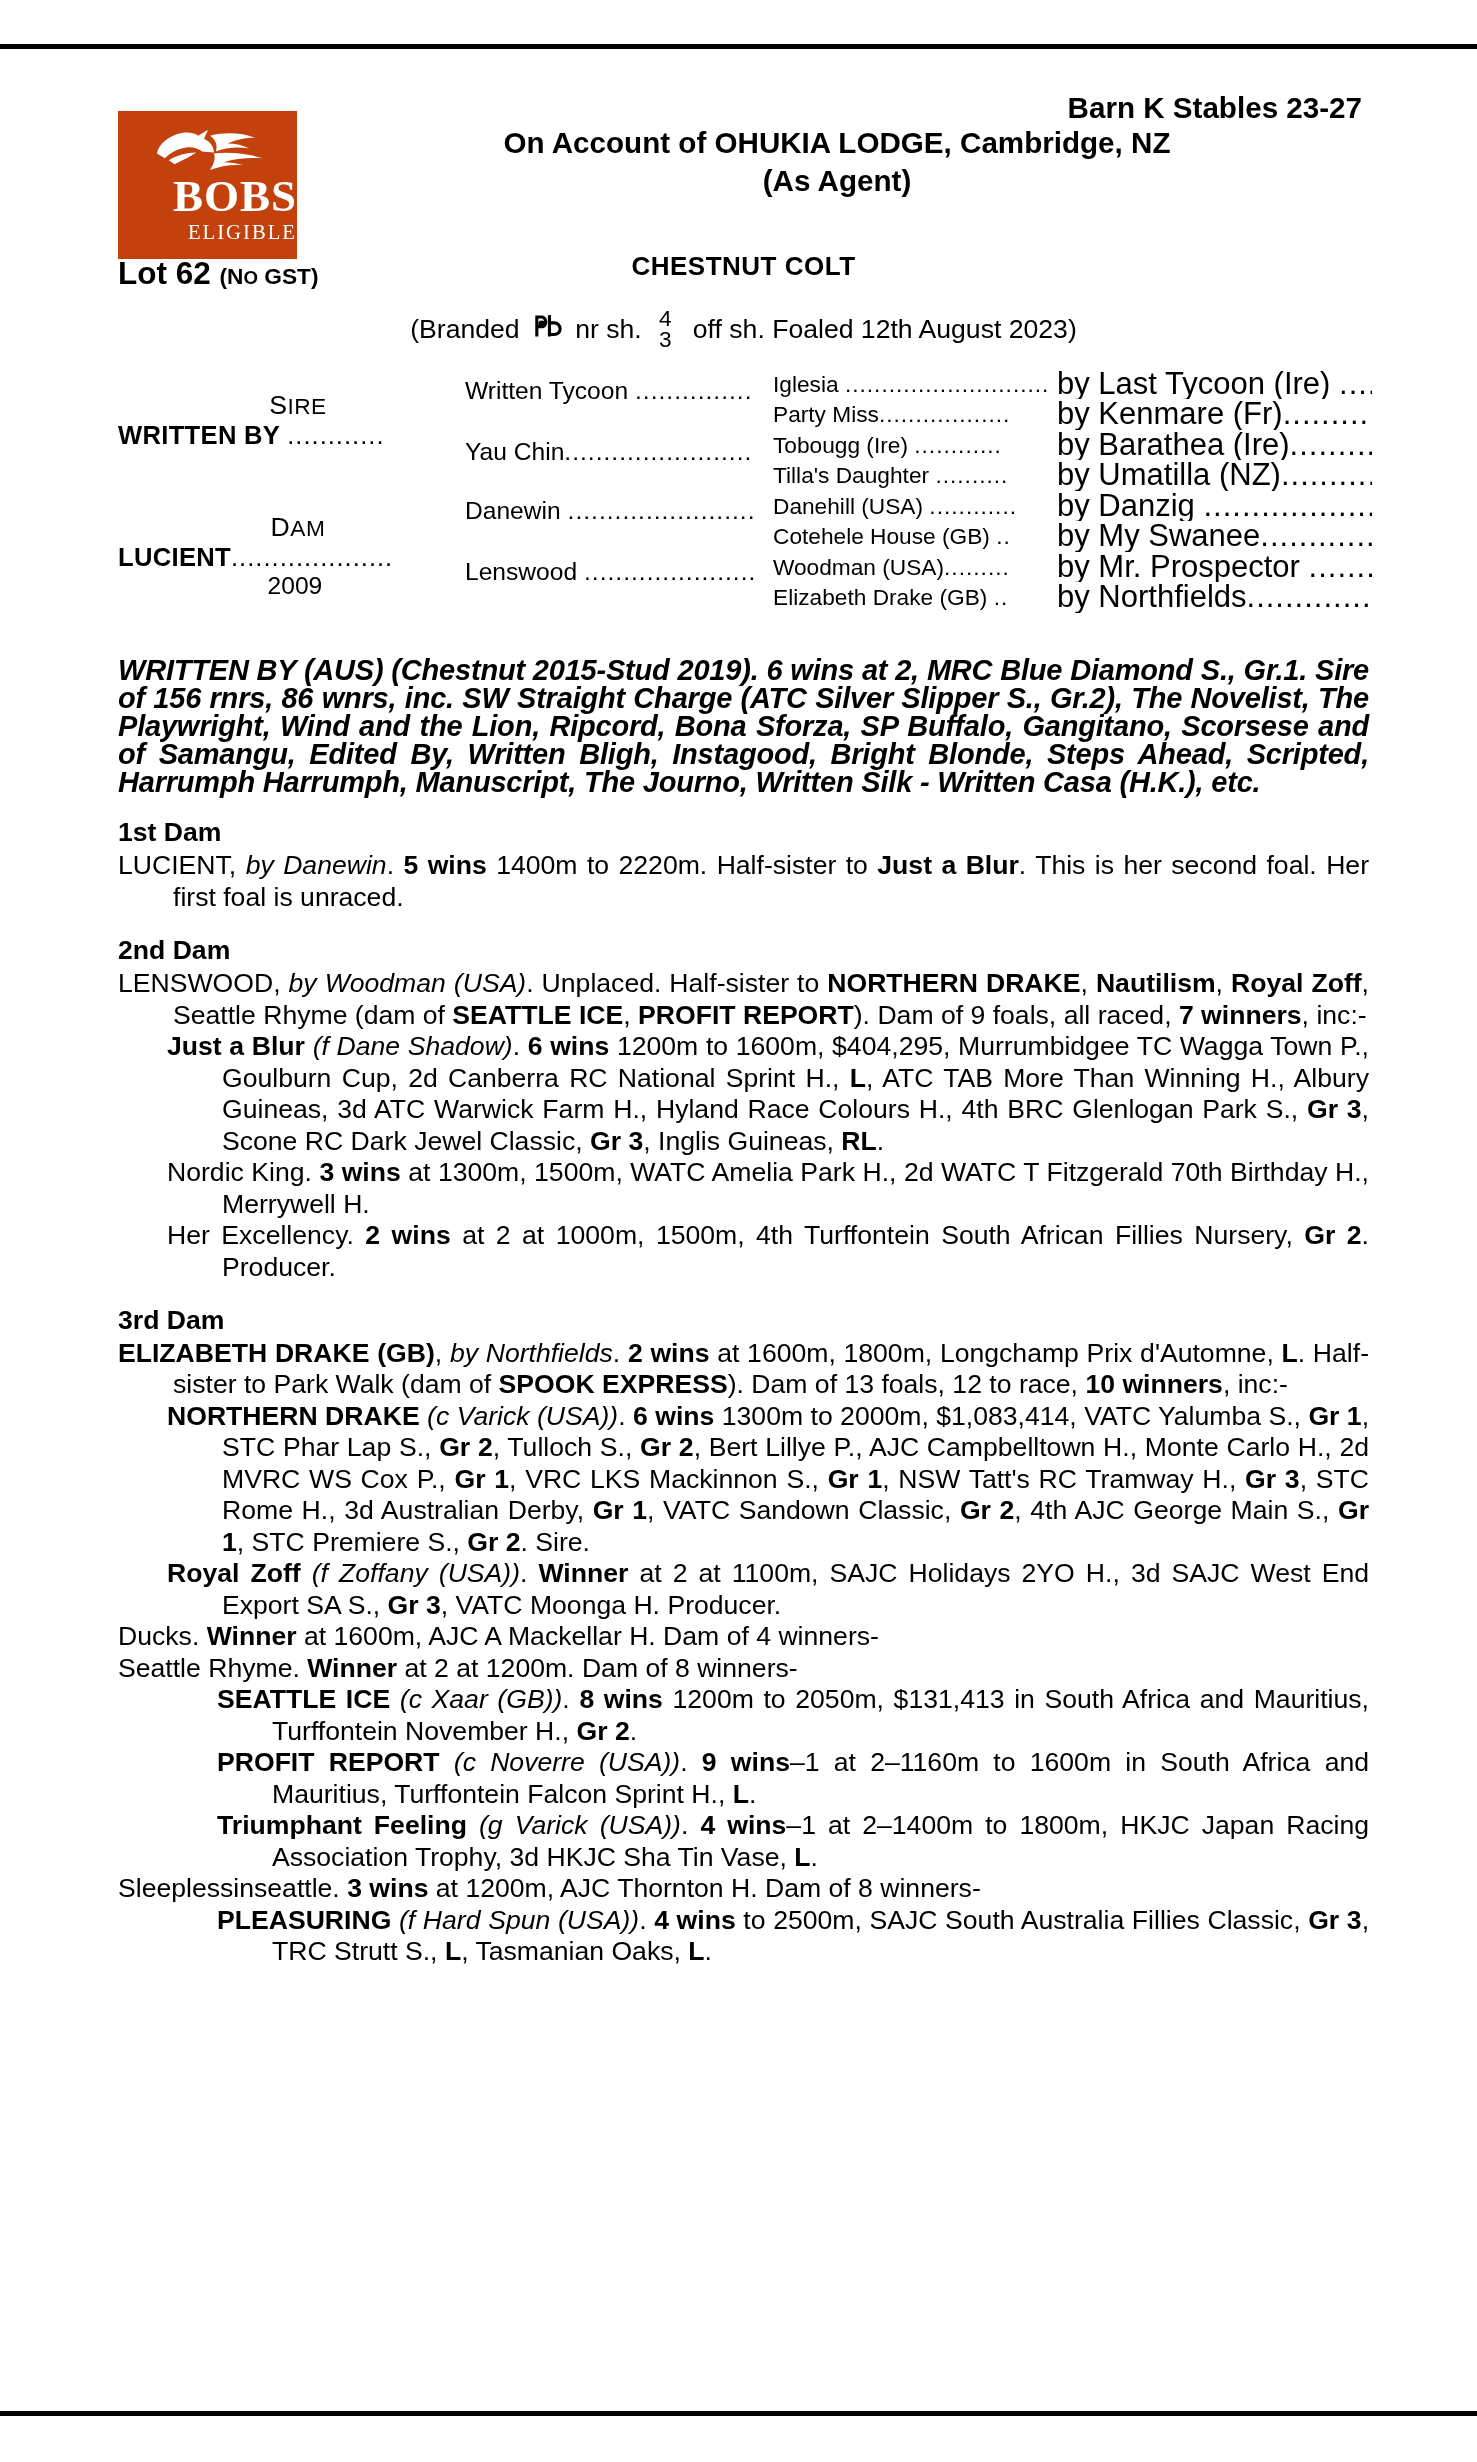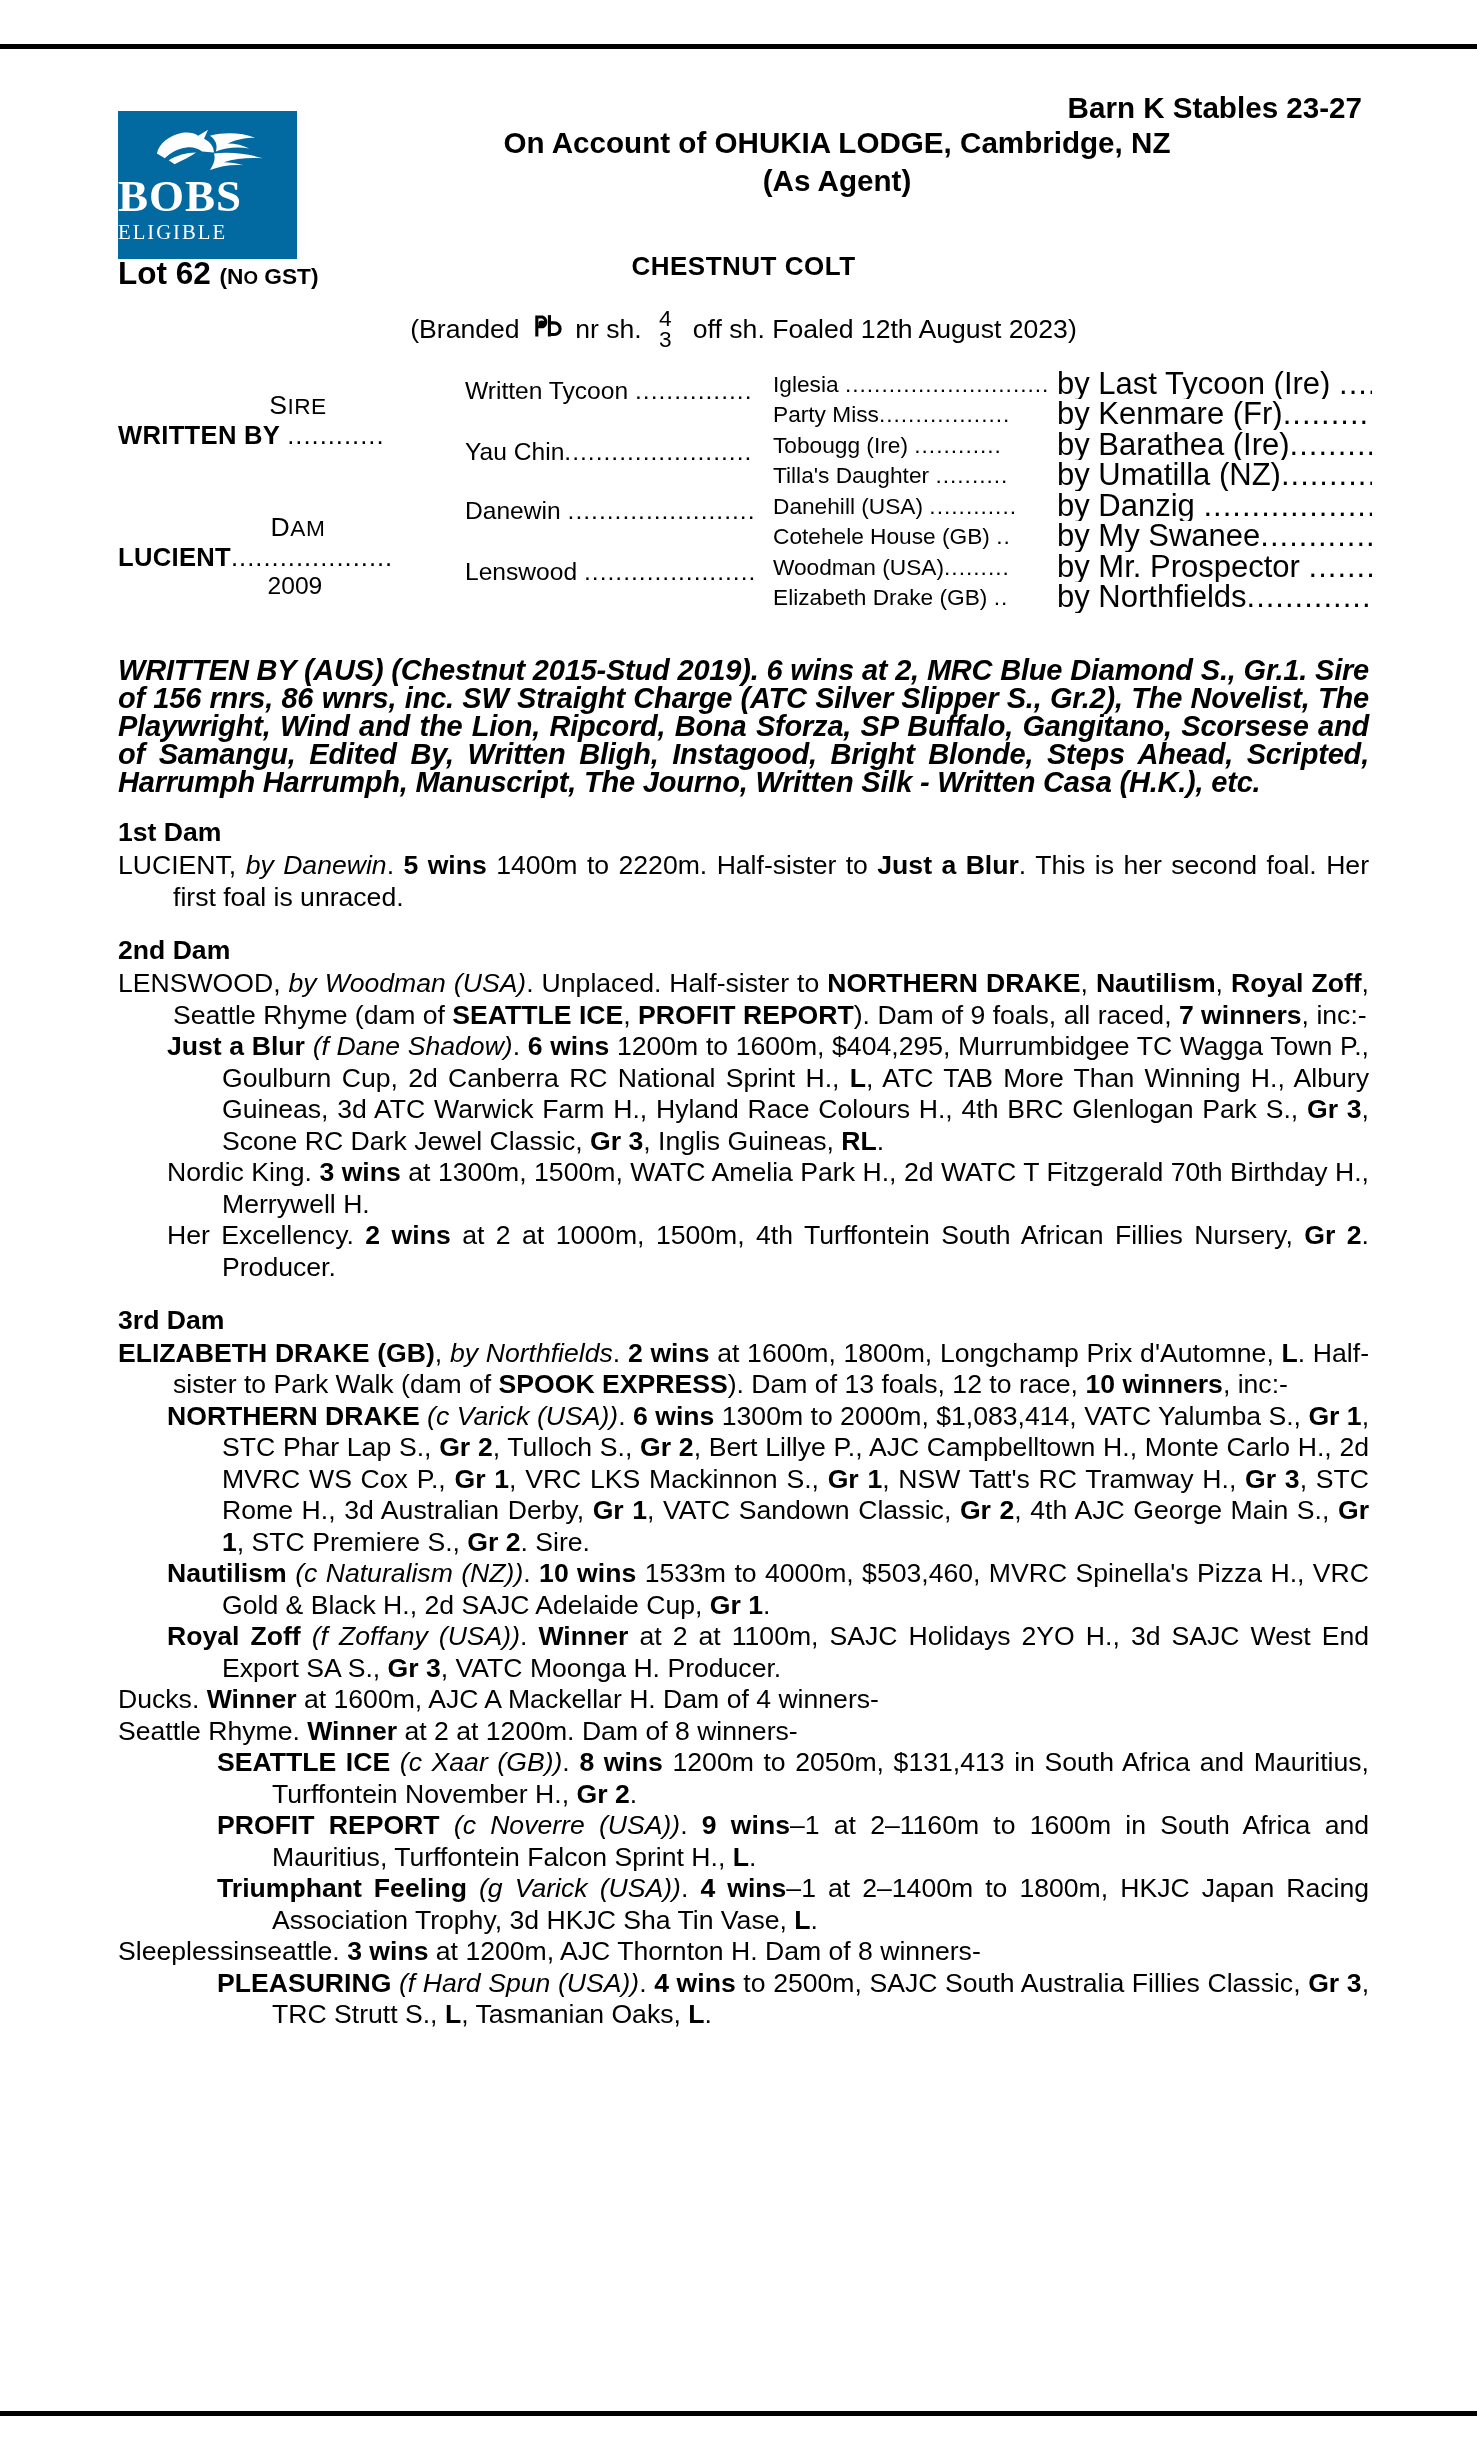--- a/index.html
+++ b/index.html
@@ -42,23 +42,23 @@
   .header-block {
     position: relative;
     height: 158px;
   }
   .bobs-logo {
     position: absolute;
     left: 0px;
     top: 21.7px;
     width: 179px;
     height: 148px;
-    background: #0369a1;
+    background: #c2410c;
     color: #fff;
-    text-align: left;
+    text-align: right;
     overflow: hidden;
   }
   .bobs-horse {
     margin-top: 11.8px;
     height: 53px;
   }
   .bobs-horse svg { display: block; margin: 0 auto; }
   .bobs-word {
     font-family: "Liberation Serif", serif;
     font-size: 45px;
@@ -391,21 +391,20 @@
         <div class="dam-head">1st Dam</div>
         <div class="para">LUCIENT, <i>by Danewin</i>. <b>5 wins</b> 1400m to 2220m. Half-sister to <b>Just a Blur</b>. This is her second foal. Her first foal is unraced.</div>
         <div class="dam-head">2nd Dam</div>
         <div class="para">LENSWOOD, <i>by Woodman (USA)</i>. Unplaced. Half-sister to <b>NORTHERN DRAKE</b>, <b>Nautilism</b>, <b>Royal Zoff</b>, Seattle Rhyme (dam of <b>SEATTLE ICE</b>, <b>PROFIT REPORT</b>). Dam of 9 foals, all raced, <b>7 winners</b>, inc:-</div>
         <div class="para lvl2"><b>Just a Blur</b> <i>(f Dane Shadow)</i>. <b>6 wins</b> 1200m to 1600m, $404,295, Murrumbidgee TC Wagga Town P., Goulburn Cup, 2d Canberra RC National Sprint H., <b>L</b>, ATC TAB More Than Winning H., Albury Guineas, 3d ATC Warwick Farm H., Hyland Race Colours H., 4th BRC Glenlogan Park S., <b>Gr 3</b>, Scone RC Dark Jewel Classic, <b>Gr 3</b>, Inglis Guineas, <b>RL</b>.</div>
         <div class="para lvl2">Nordic King. <b>3 wins</b> at 1300m, 1500m, WATC Amelia Park H., 2d WATC T Fitzgerald 70th Birthday H., Merrywell H.</div>
         <div class="para lvl2">Her Excellency. <b>2 wins</b> at 2 at 1000m, 1500m, 4th Turffontein South African Fillies Nursery, <b>Gr 2</b>. Producer.</div>
         <div class="dam-head">3rd Dam</div>
         <div class="para"><b>ELIZABETH DRAKE (GB)</b>, <i>by Northfields</i>. <b>2 wins</b> at 1600m, 1800m, Longchamp Prix d'Automne, <b>L</b>. Half-sister to Park Walk (dam of <b>SPOOK EXPRESS</b>). Dam of 13 foals, 12 to race, <b>10 winners</b>, inc:-</div>
         <div class="para lvl2"><b>NORTHERN DRAKE</b> <i>(c Varick (USA))</i>. <b>6 wins</b> 1300m to 2000m, $1,083,414, VATC Yalumba S., <b>Gr 1</b>, STC Phar Lap S., <b>Gr 2</b>, Tulloch S., <b>Gr 2</b>, Bert Lillye P., AJC Campbelltown H., Monte Carlo H., 2d MVRC WS Cox P., <b>Gr 1</b>, VRC LKS Mackinnon S., <b>Gr 1</b>, NSW Tatt's RC Tramway H., <b>Gr 3</b>, STC Rome H., 3d Australian Derby, <b>Gr 1</b>, VATC Sandown Classic, <b>Gr 2</b>, 4th AJC George Main S., <b>Gr 1</b>, STC Premiere S., <b>Gr 2</b>. Sire.</div>
-        <div class="para lvl2"><b>Nautilism</b> <i>(c Naturalism (NZ))</i>. <b>10 wins</b> 1533m to 4000m, $503,460, MVRC Spinella's Pizza H., VRC Gold &amp; Black H., 2d SAJC Adelaide Cup, <b>Gr 1</b>.</div>
         <div class="para lvl2"><b>Royal Zoff</b> <i>(f Zoffany (USA))</i>. <b>Winner</b> at 2 at 1100m, SAJC Holidays 2YO H., 3d SAJC West End Export SA S., <b>Gr 3</b>, VATC Moonga H. Producer.</div>
         <div class="para lvl2 nohang">Ducks. <b>Winner</b> at 1600m, AJC A Mackellar H. Dam of 4 winners-</div>
         <div class="para lvl2 nohang">Seattle Rhyme. <b>Winner</b> at 2 at 1200m. Dam of 8 winners-</div>
         <div class="para lvl3"><b>SEATTLE ICE</b> <i>(c Xaar (GB))</i>. <b>8 wins</b> 1200m to 2050m, $131,413 in South Africa and Mauritius, Turffontein November H., <b>Gr 2</b>.</div>
         <div class="para lvl3"><b>PROFIT REPORT</b> <i>(c Noverre (USA))</i>. <b>9 wins</b>–1 at 2–1160m to 1600m in South Africa and Mauritius, Turffontein Falcon Sprint H., <b>L</b>.</div>
         <div class="para lvl3"><b>Triumphant Feeling</b> <i>(g Varick (USA))</i>. <b>4 wins</b>–1 at 2–1400m to 1800m, HKJC Japan Racing Association Trophy, 3d HKJC Sha Tin Vase, <b>L</b>.</div>
         <div class="para lvl2 nohang">Sleeplessinseattle. <b>3 wins</b> at 1200m, AJC Thornton H. Dam of 8 winners-</div>
         <div class="para lvl3"><b>PLEASURING</b> <i>(f Hard Spun (USA))</i>. <b>4 wins</b> to 2500m, SAJC South Australia Fillies Classic, <b>Gr 3</b>, TRC Strutt S., <b>L</b>, Tasmanian Oaks, <b>L</b>.</div>
       </div>
 

